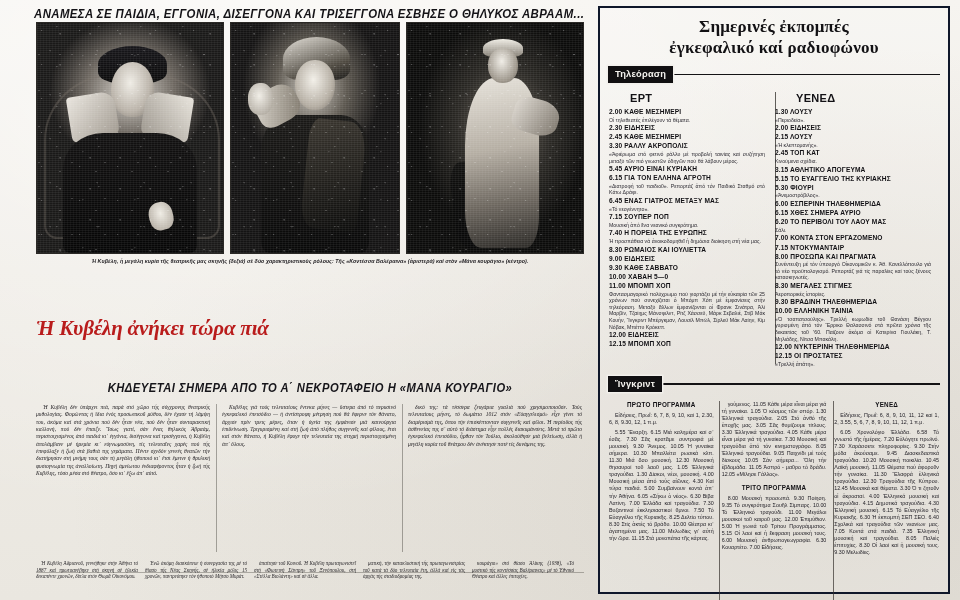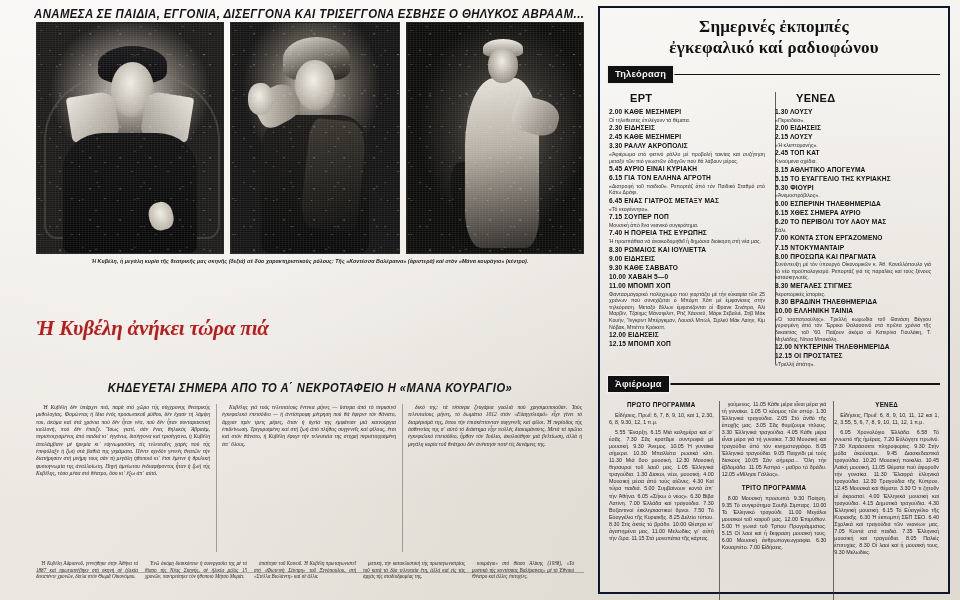--- a/index.html
+++ b/index.html
@@ -474,21 +474,21 @@
             <div class="prog">
               <div class="t">12.15 ΟΙ ΠΡΟΣΤΑΤΕΣ</div>
               <div class="d">«Τρελλή ἀπάτη».</div>
             </div>
           </div>
       </div>
     </div>
 
     <div class="sect-head" style="margin-top:7px;">
       <div class="sect-rule"></div>
-      <div class="sect-label">Ἀφιέρωμα</div>
+      <div class="sect-label">Ἴνγκριντ</div>
     </div>
 
     <div id="radio">
       <div class="rdiv" style="left:110px;"></div>
       <div class="rdiv" style="left:224px;"></div>
 
       <div class="rcol">
         <div class="rhead">ΠΡΩΤΟ ΠΡΟΓΡΑΜΜΑ</div>
         <div class="rtext">
           <p>Εἰδήσεις, Πρωΐ: 6, 7, 8, 9, 10, καί 1, 2.30, 6, 8, 9.30, 12, 1 π.μ.</p>

